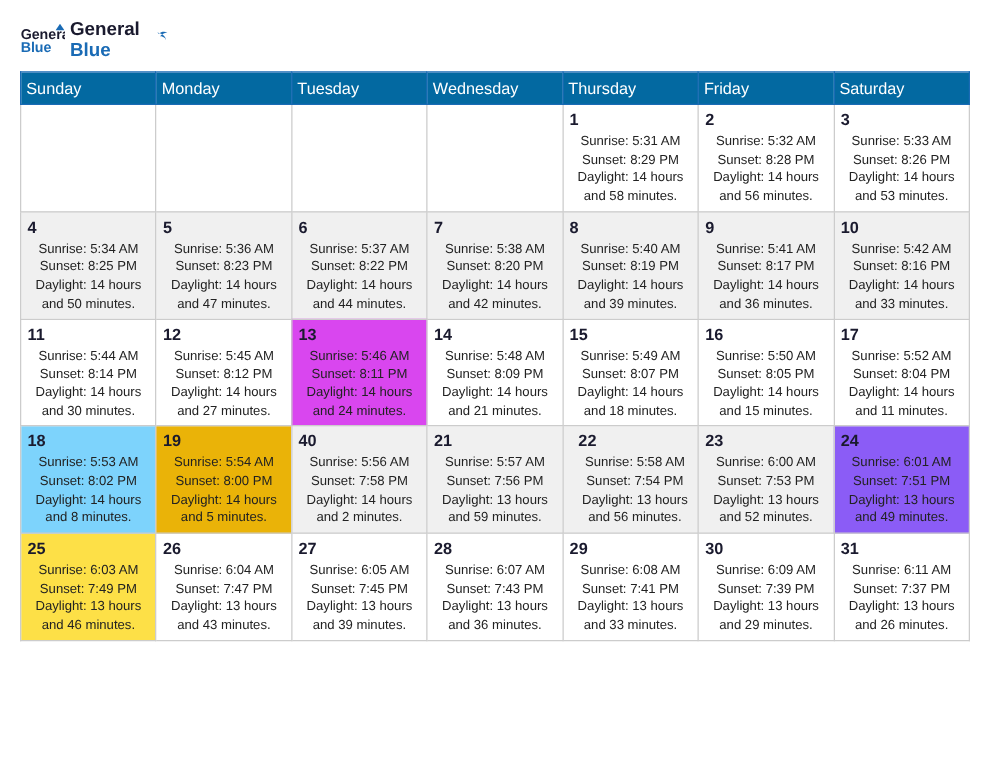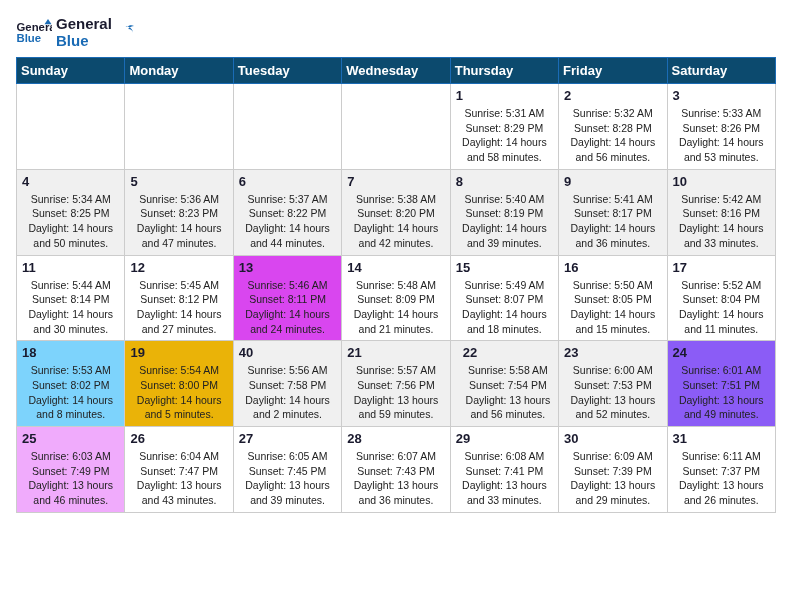--- a/index.html
+++ b/index.html
@@ -37,26 +37,26 @@
     .location {
       font-size: 15px;
       color: #333;
     }
     .calendar {
       width: 100%;
       border-collapse: collapse;
       font-size: 11px;
     }
     .calendar th {
-      background: #0c4a6e;
+      background: #0369a1;
       color: #fff;
       padding: 5px 4px;
       text-align: left;
       font-size: 13px;
-      font-weight: bold;
+      font-weight: normal;
       border: 1px solid #1a6bb5;
     }
     .calendar td {
       border: 1px solid #ccc;
       vertical-align: top;
       padding: 4px 5px;
       width: 108px;
       min-height: 80px;
     }
     .calendar tr:nth-child(even) td {
@@ -217,21 +217,21 @@
         <td style="background: rgb(240, 240, 240);">
           <div class="day-num">23</div>
           <div class="day-info">Sunrise: 6:00 AM<br>Sunset: 7:53 PM<br>Daylight: 13 hours<br>and 52 minutes.</div>
         </td>
         <td style="background: #8b5cf6;">
           <div class="day-num">24</div>
           <div class="day-info">Sunrise: 6:01 AM<br>Sunset: 7:51 PM<br>Daylight: 13 hours<br>and 49 minutes.</div>
         </td>
       </tr>
       <tr>
-        <td style="background: #f0abfc;">
+        <td style="background: #fde047;">
           <div class="day-num">25</div>
           <div class="day-info">Sunrise: 6:03 AM<br>Sunset: 7:49 PM<br>Daylight: 13 hours<br>and 46 minutes.</div>
         </td>
         <td style="background: rgb(255, 255, 255);">
           <div class="day-num">26</div>
           <div class="day-info">Sunrise: 6:04 AM<br>Sunset: 7:47 PM<br>Daylight: 13 hours<br>and 43 minutes.</div>
         </td>
         <td style="background: rgb(255, 255, 255);">
           <div class="day-num">27</div>
           <div class="day-info">Sunrise: 6:05 AM<br>Sunset: 7:45 PM<br>Daylight: 13 hours<br>and 39 minutes.</div>

